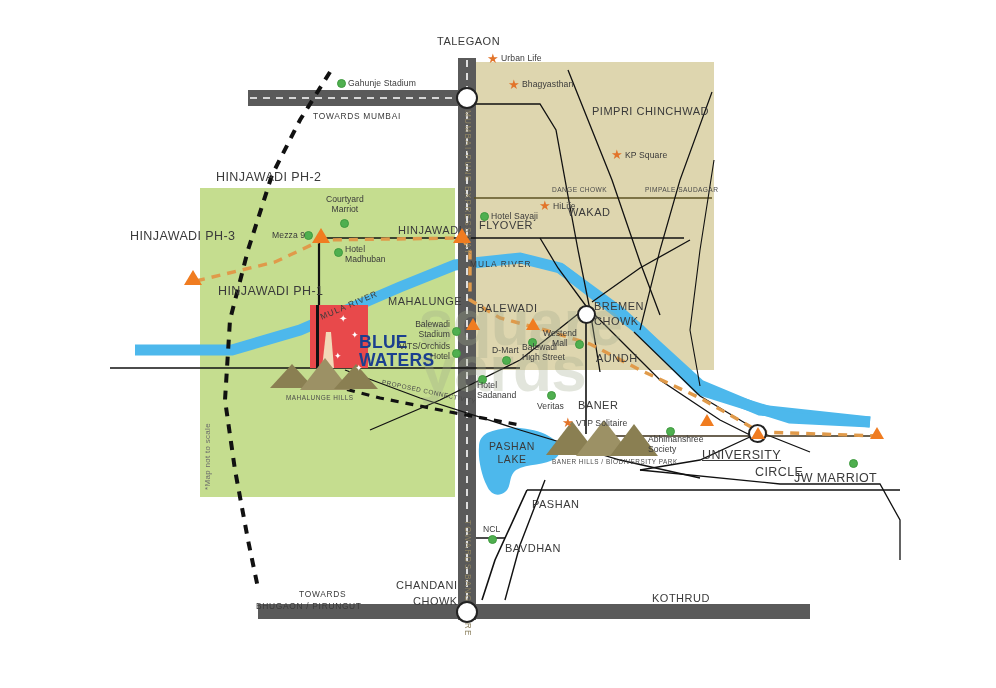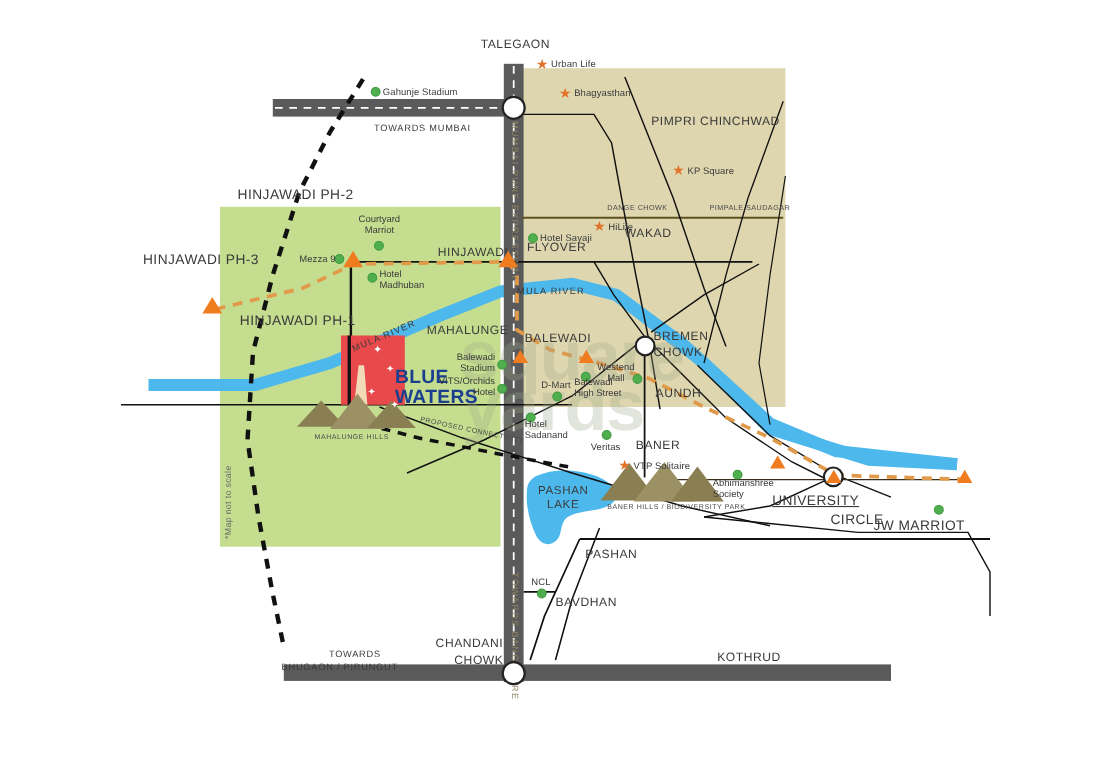--- a/index.html
+++ b/index.html
@@ -149,21 +149,21 @@
   <div class="lbl lbl-city-sm" style="left:702px;top:448px;text-decoration:underline;">UNIVERSITY</div>
   <div class="lbl lbl-city-sm" style="left:755px;top:465px;">CIRCLE</div>
   <div class="lbl lbl-city-sm" style="left:794px;top:471px;">JW MARRIOT</div>
 
   <div class="lbl lbl-sector" style="left:216px;top:170px;">HINJAWADI PH-2</div>
   <div class="lbl lbl-sector" style="left:113px;top:229px;margin-left:17px;">HINJAWADI PH-3</div>
   <div class="lbl lbl-sector" style="left:218px;top:284px;">HINJAWADI PH-1</div>
 
   <div class="lbl lbl-tiny" style="left:552px;top:186px;">DANGE  CHOWK</div>
   <div class="lbl lbl-tiny" style="left:645px;top:186px;">PIMPALE SAUDAGAR</div>
-  <div class="lbl lbl-road" style="left:340px;top:111px;text-align:center;">TOWARDS MUMBAI</div>
+  <div class="lbl lbl-road" style="left:313px;top:111px;text-align:center;">TOWARDS MUMBAI</div>
   <div class="lbl lbl-road" style="left:299px;top:589px;">TOWARDS</div>
   <div class="lbl lbl-road" style="left:256px;top:601px;">BHUGAON / PIRUNGUT</div>
 
   <div class="lbl lbl-river" style="left:318px;top:300px;transform:rotate(-23deg);">MULA RIVER</div>
   <div class="lbl lbl-river" style="left:470px;top:259px;">MULA   RIVER</div>
 
   <div class="lbl lbl-hills" style="left:286px;top:394px;">MAHALUNGE HILLS</div>
   <div class="lbl lbl-hills" style="left:552px;top:458px;">BANER HILLS / BIODIVERSITY PARK</div>
 
   <div class="lbl lbl-hills" style="left:381px;top:388px;transform:rotate(12deg);">PROPOSED CONNECTIVITY</div>

